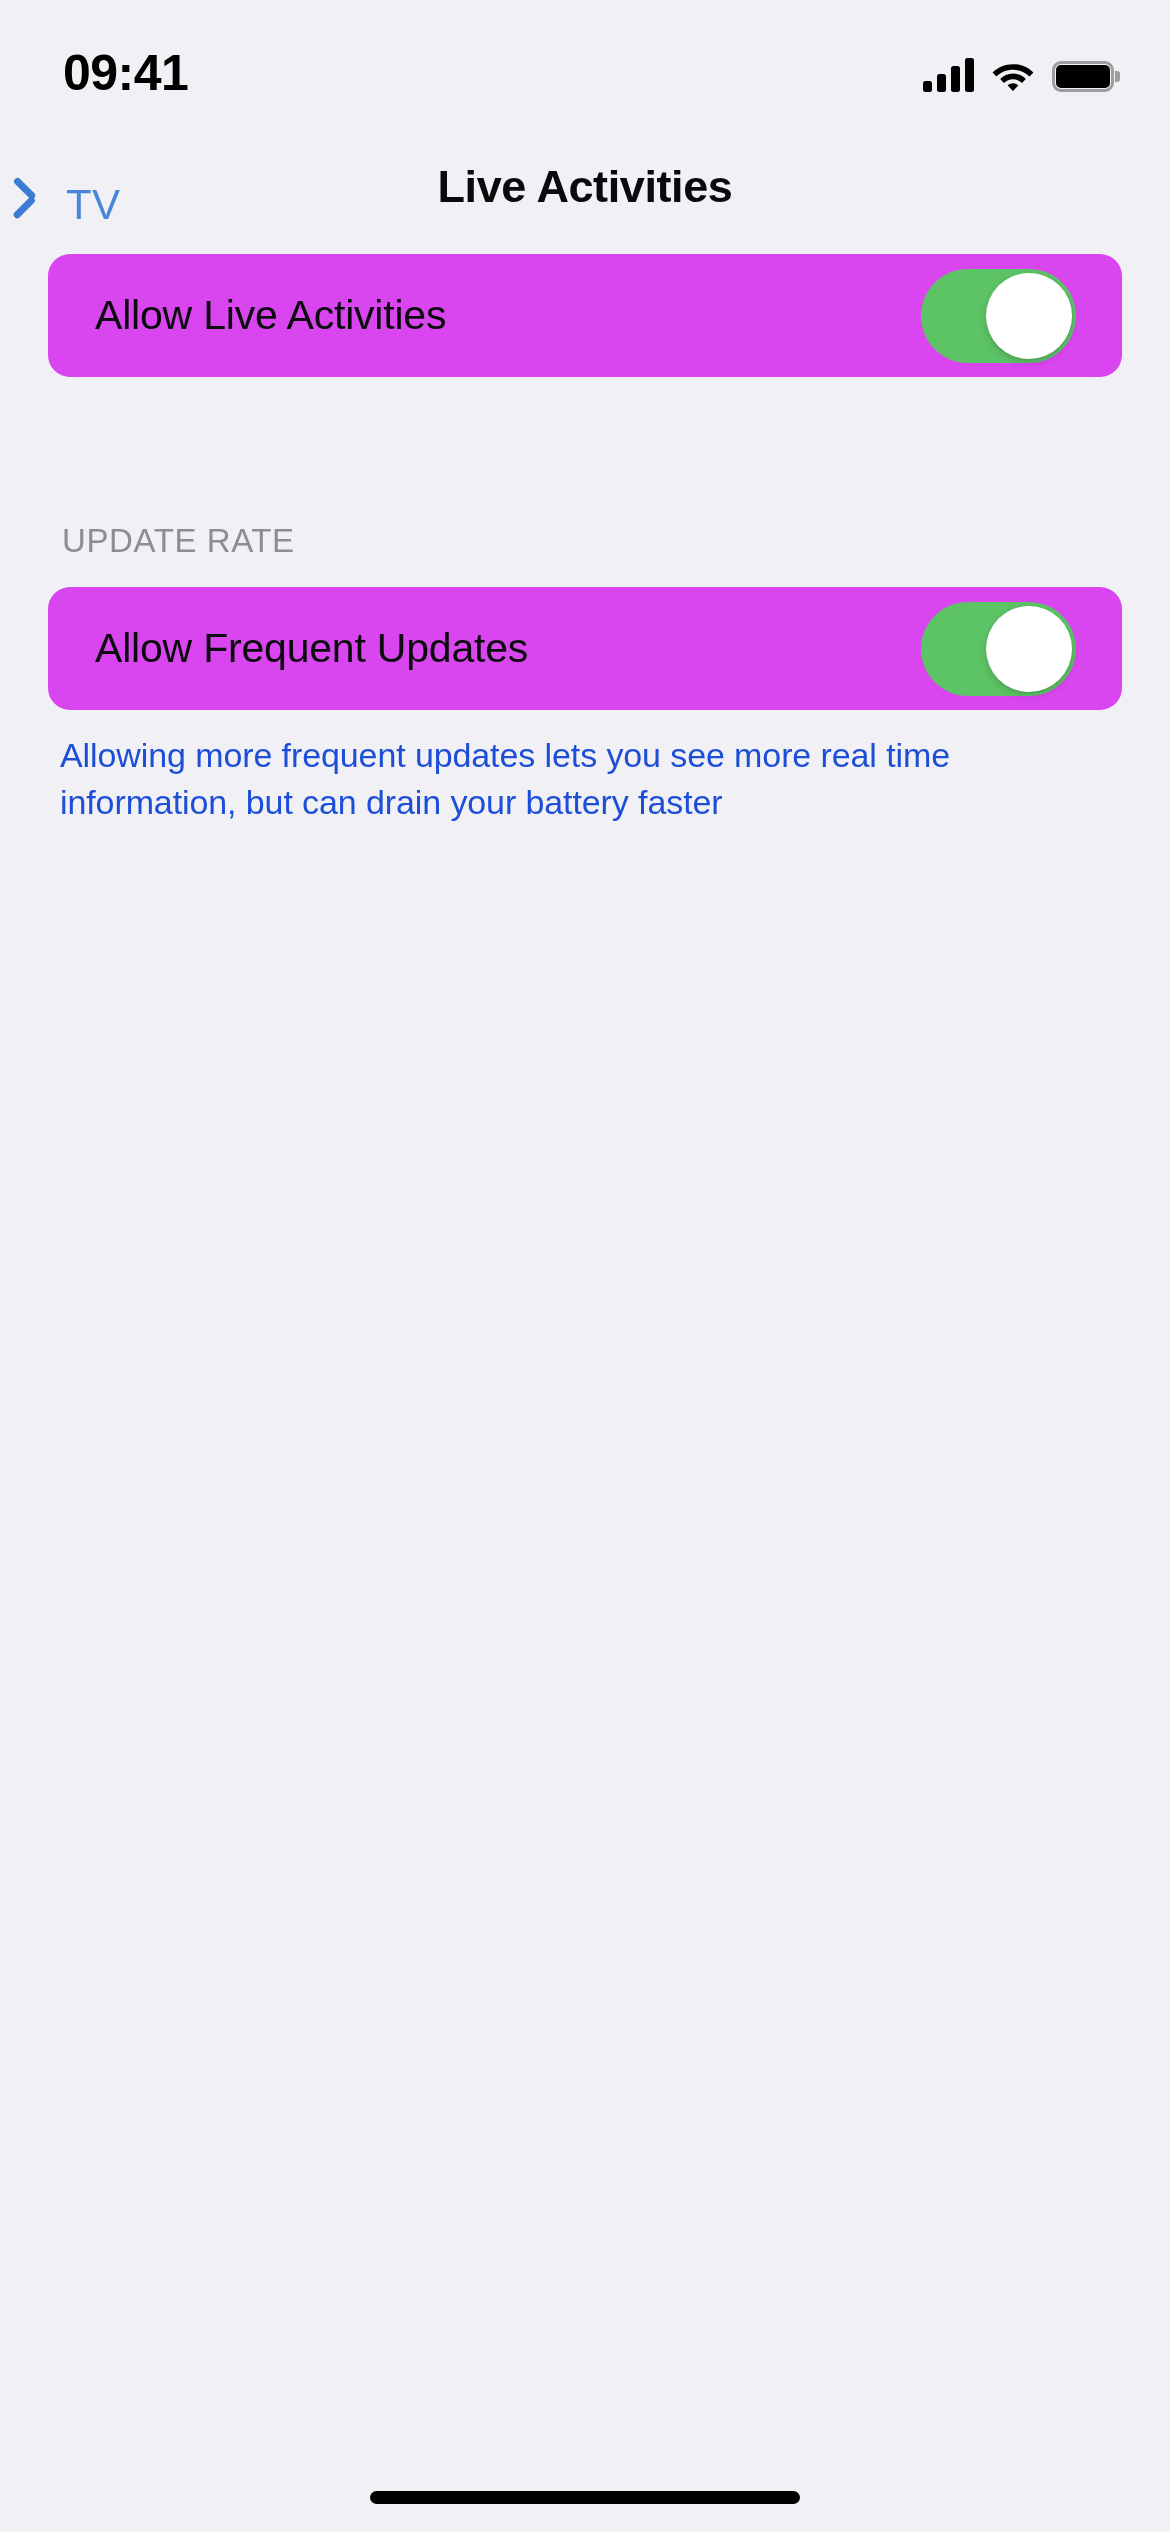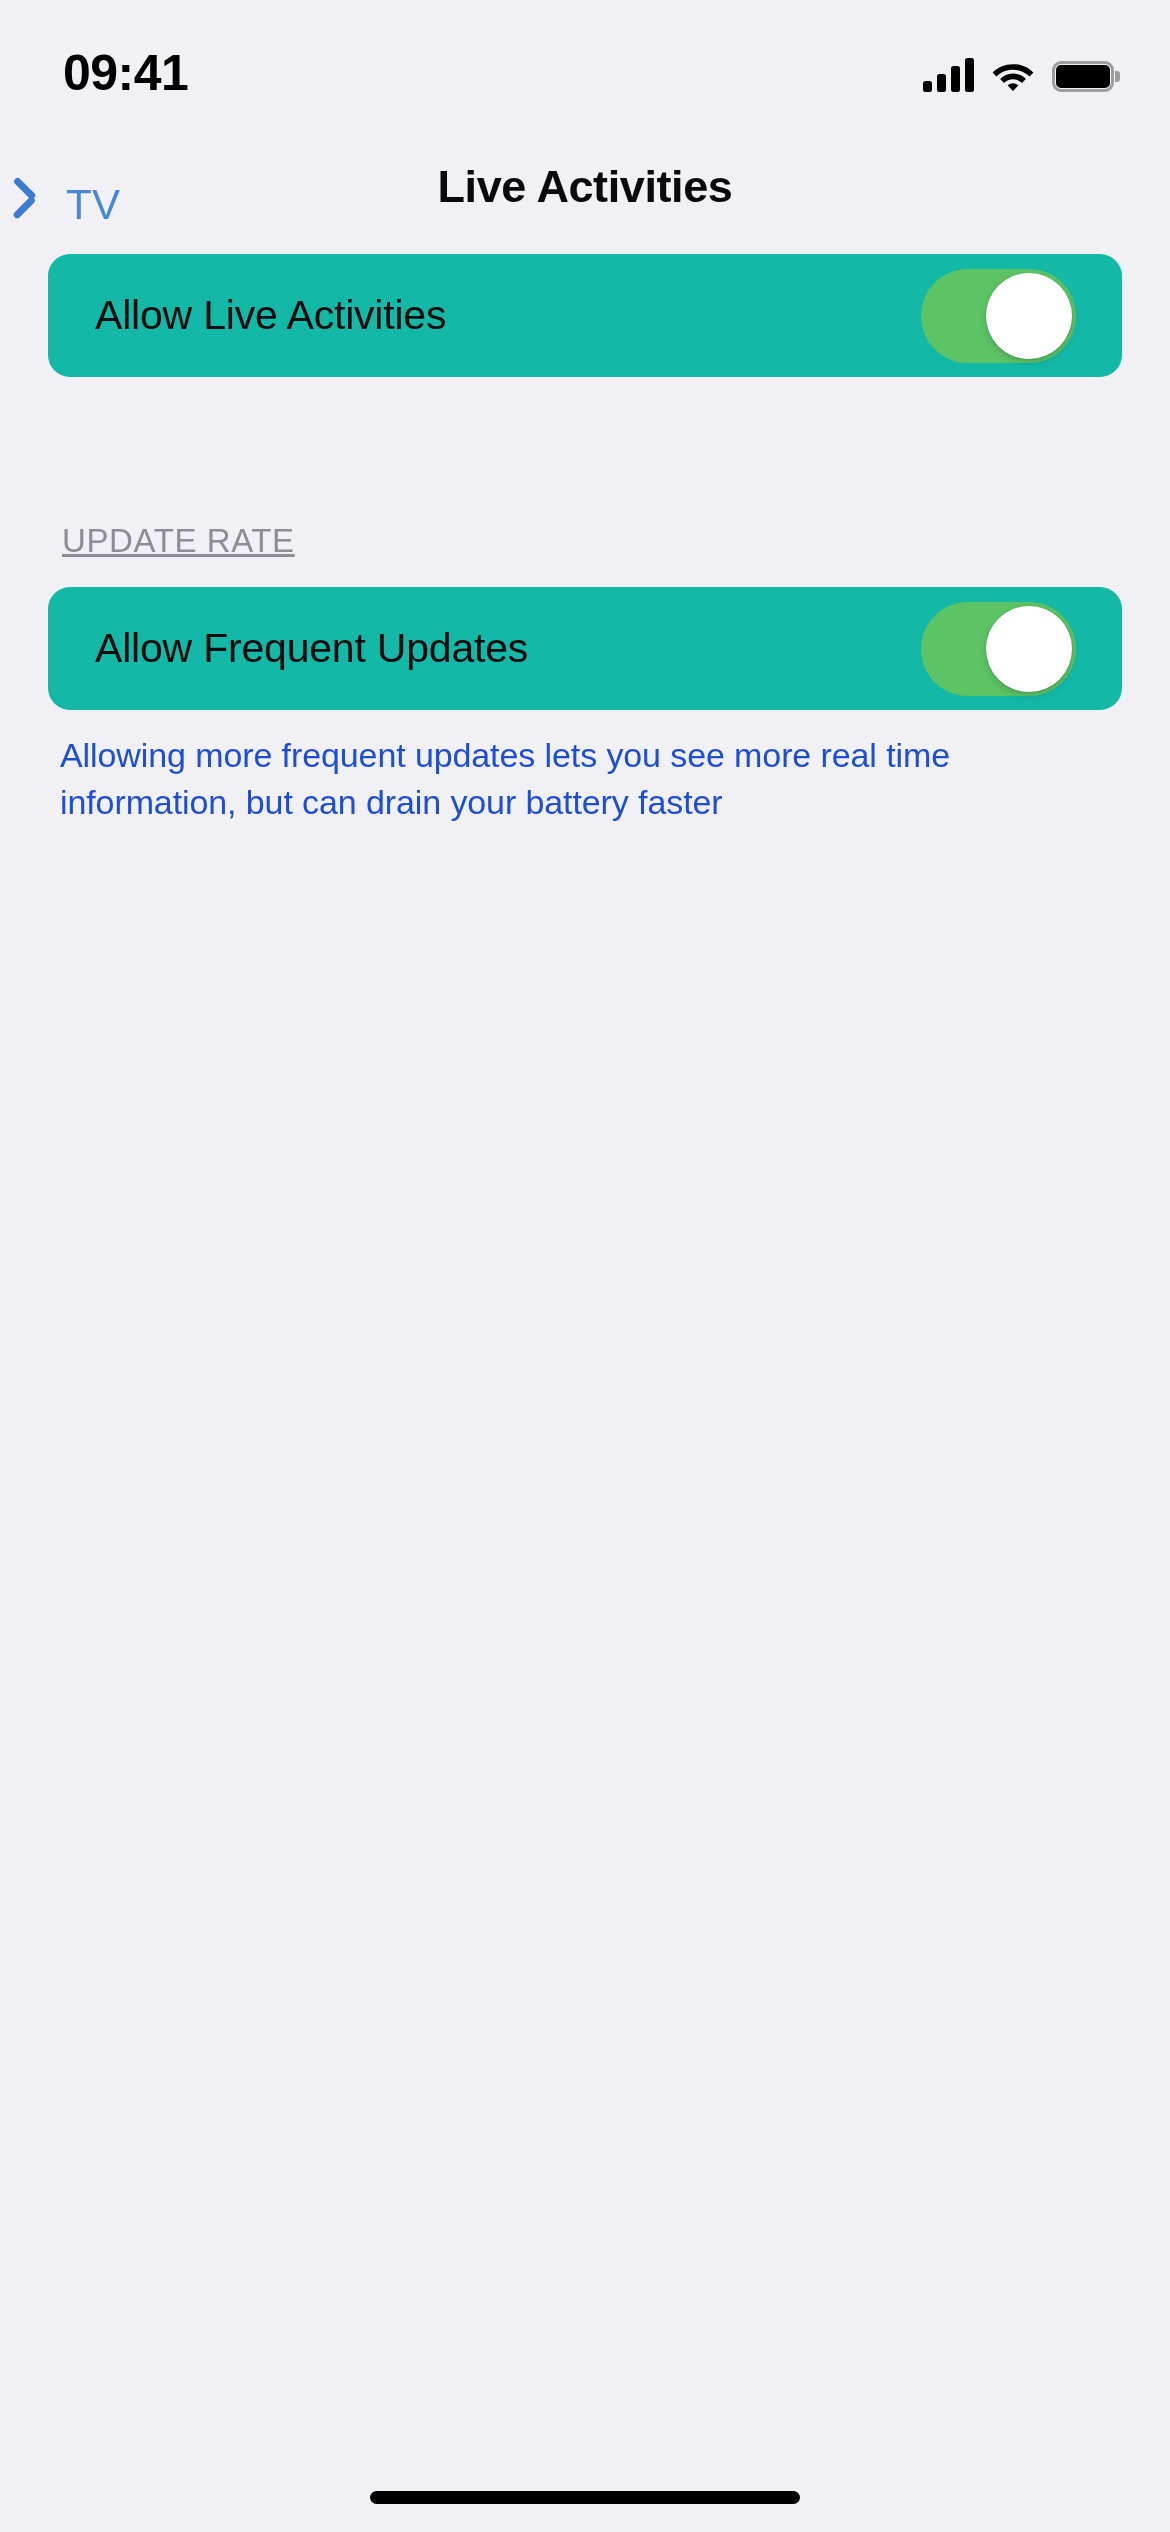--- a/index.html
+++ b/index.html
@@ -50,21 +50,21 @@
   .nav-title {
     position:absolute; left:0; right:0; top:2px;
     text-align:center; font-size:45px; font-weight:700;
     color:#0A0A0C; letter-spacing:-0.4px; line-height:1.2;
   }
 
   
   .content { position:absolute; top:254px; left:0; width:1170px; }
 
   .card {
-    margin:0 48px; background:#14b8a6; border-radius:22px;
+    margin:0 48px; background:#d946ef; border-radius:22px;
     overflow:hidden;
   }
   .row {
     display:flex; align-items:center; justify-content:space-between;
     height:123px; padding:0 46px 0 47px; cursor:pointer;
   }
   .row-label {
     font-size:41px; color:#0B0B0D; letter-spacing:-0.2px; line-height:1;
   }
 
@@ -77,21 +77,21 @@
   .toggle .knob {
     position:absolute; top:4px; left:65px;
     width:86px; height:86px; border-radius:50%;
     background:#fff;
     box-shadow:0 3px 9px rgba(0,0,0,0.16), 0 1px 2px rgba(0,0,0,0.10);
   }
 
   .section-gap-1 { height:129px; }
   .section-header {
     padding:0 48px 0 62px; height:51px; display:flex; align-items:flex-end;
-    font-size:33px; color:#8D8D93; letter-spacing:0.6px; line-height:1;text-decoration:underline;
+    font-size:33px; color:#8D8D93; letter-spacing:0.6px; line-height:1;
   }
   .header-gap { height:30px; }
 
   .footer-note {
     margin:22px 48px 0 60px;
     font-size:34px; line-height:1.38; color:#1d4ed8;
     letter-spacing:-0.1px; max-width:1030px;
   }
 
   

